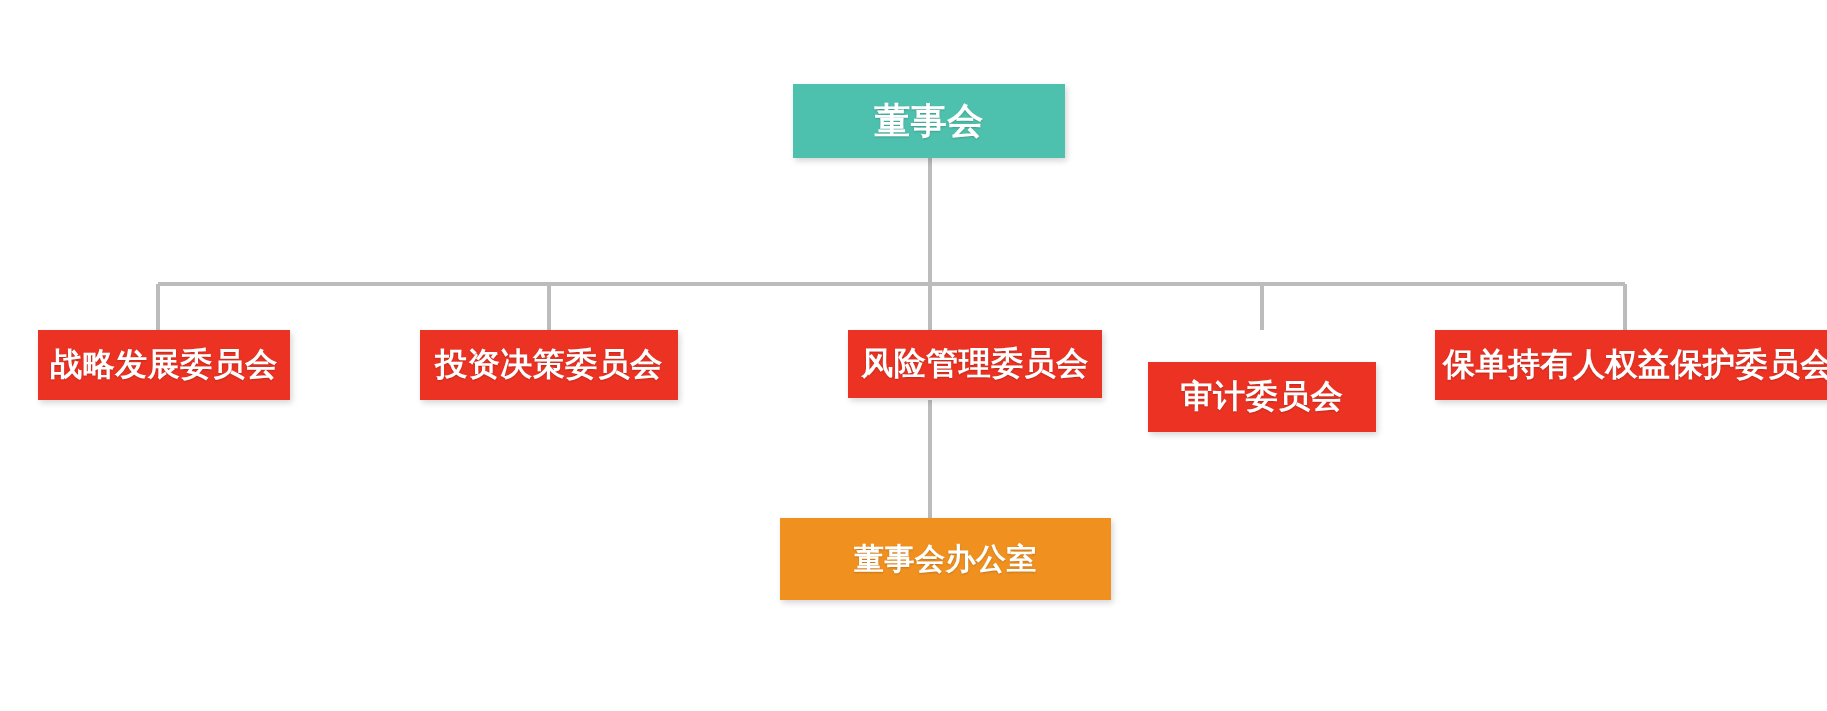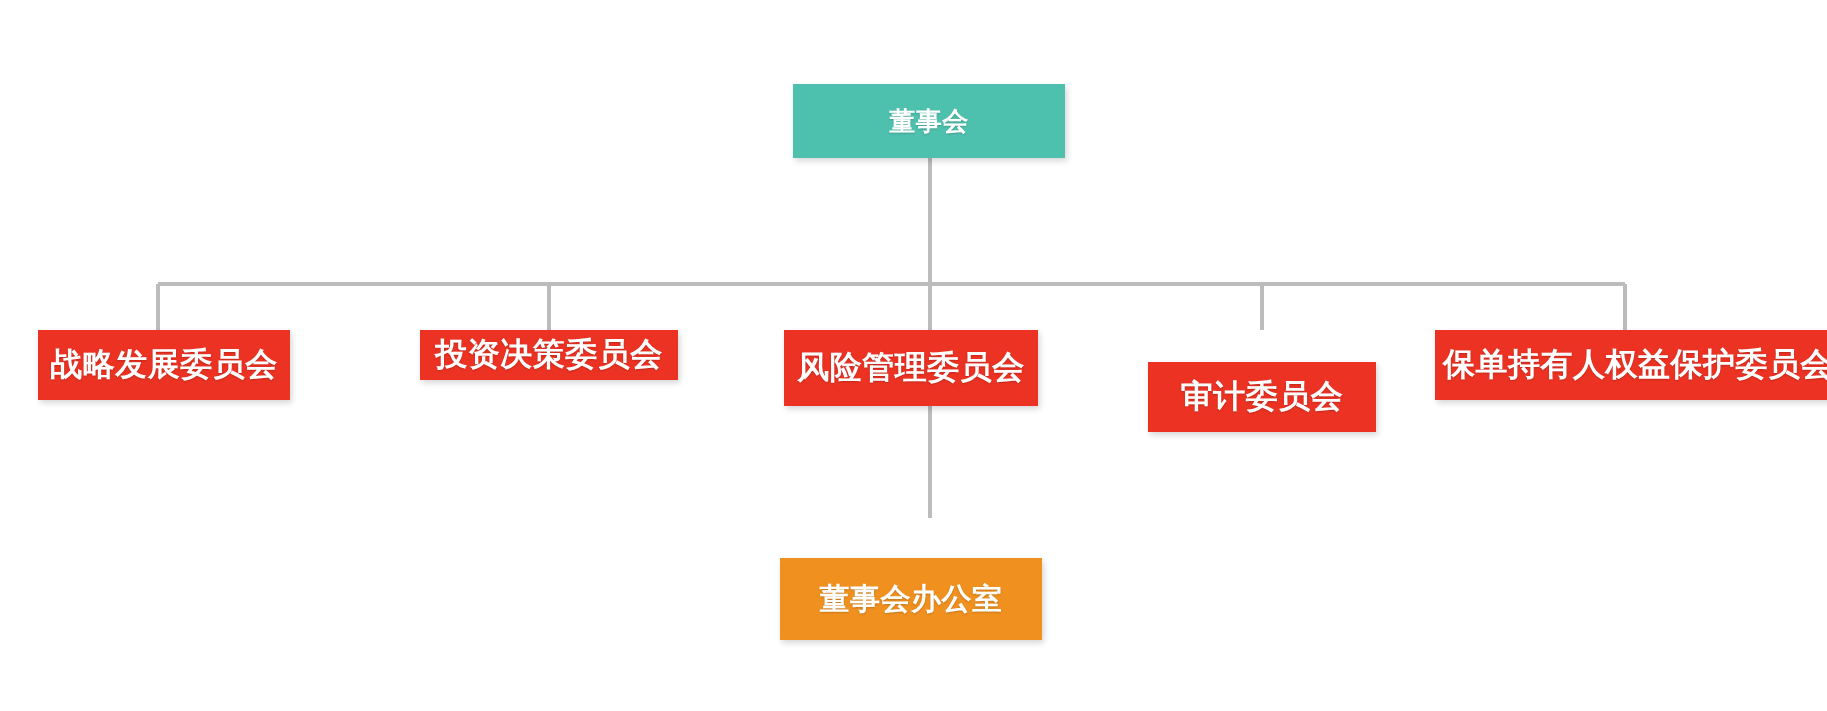--- a/index.html
+++ b/index.html
@@ -34,21 +34,21 @@
     justify-content: center;
     color: #ffffff;
     font-weight: bold;
     letter-spacing: 0.5px;
     white-space: nowrap;
     text-shadow: 0 1px 2px rgba(0,0,0,0.18);
     box-shadow: 2px 3px 6px rgba(0,0,0,0.16);
     z-index: 2;
   }
   .node-root {
-    font-size: 26px;
+    font-size: 36px;
   }
   .node-committee {
     font-size: 32px;
   }
   .node-office {
     font-size: 30px;
   }
 </style>
 </head>
 <body>
@@ -67,31 +67,31 @@
     </svg>
 
   <div class="node node-root" id="node-root" style="left: 793px; top: 84px; width: 272px; height: 74px; background: rgb(78, 193, 174);">
     <span>董事会</span>
   </div>
 
   <div id="committee-container">
       <div class="node node-committee" style="left: 38px; top: 330px; width: 252px; height: 70px; background: rgb(236, 50, 35);">
         <span>战略发展委员会</span>
       </div>
-      <div class="node node-committee" style="left: 420px; top: 330px; width: 258px; height: 50px; background: rgb(236, 50, 35);">
+      <div class="node node-committee" style="left: 420px; top: 330px; width: 258px; height: 70px; background: rgb(236, 50, 35);">
         <span>投资决策委员会</span>
       </div>
-      <div class="node node-committee" style="left: 784px; top: 330px; width: 254px; height: 76px; background: rgb(236, 50, 35); text-align: center;">
+      <div class="node node-committee" style="left: 848px; top: 330px; width: 254px; height: 68px; background: rgb(236, 50, 35); text-align: center;">
         <span>风险管理委员会</span>
       </div>
       <div class="node node-committee" style="left: 1148px; top: 330px; width: 228px; height: 70px; background: rgb(236, 50, 35); margin-top: 32px;">
         <span>审计委员会</span>
       </div>
       <div class="node node-committee" style="left: 1435px; top: 330px; width: 406px; height: 70px; background: rgb(236, 50, 35);">
         <span>保单持有人权益保护委员会</span>
       </div>
     </div>
 
-  <div class="node node-office" id="node-office" style="left: 780px; top: 518px; width: 262px; height: 82px; background: rgb(240, 144, 31); margin-top: 40px;">
+  <div class="node node-office" id="node-office" style="left: 780px; top: 518px; width: 331px; height: 82px; background: rgb(240, 144, 31);">
     <span>董事会办公室</span>
   </div>
 
 </div>
 
 </body></html>

